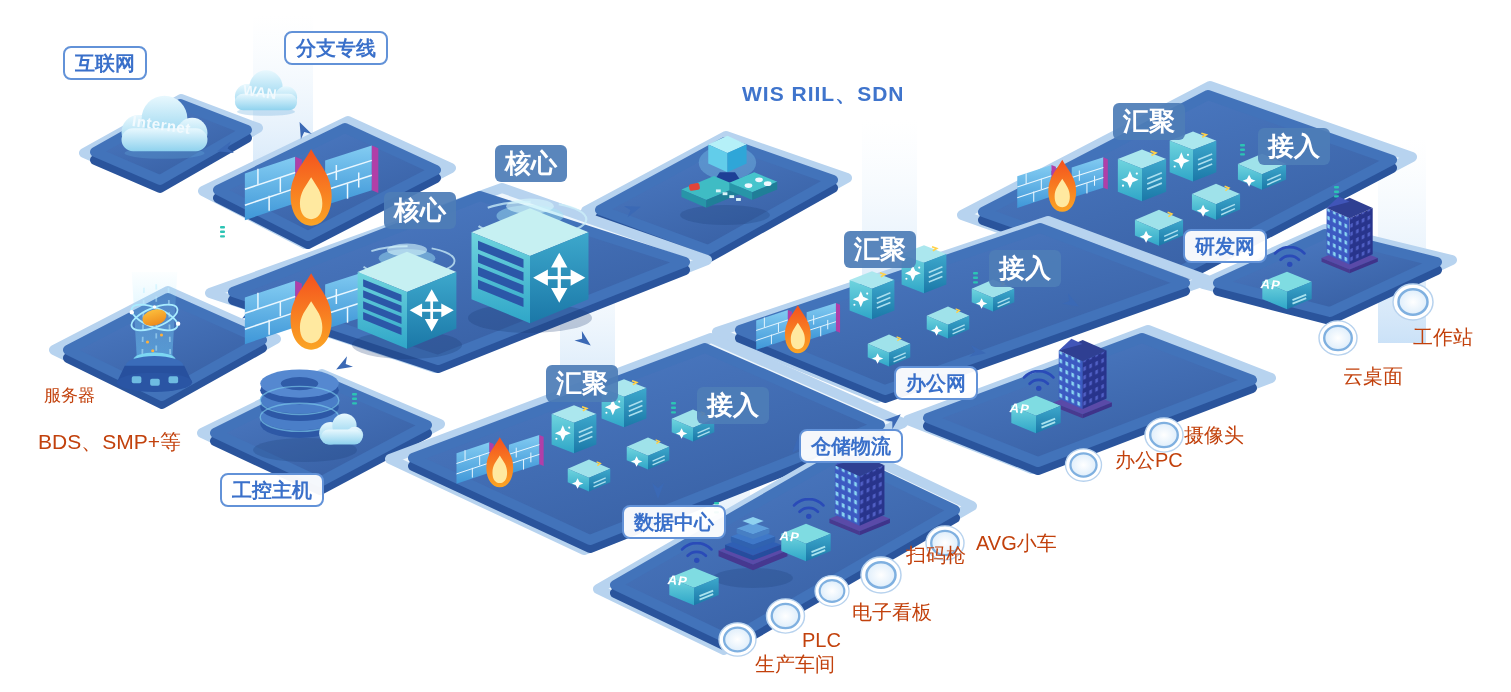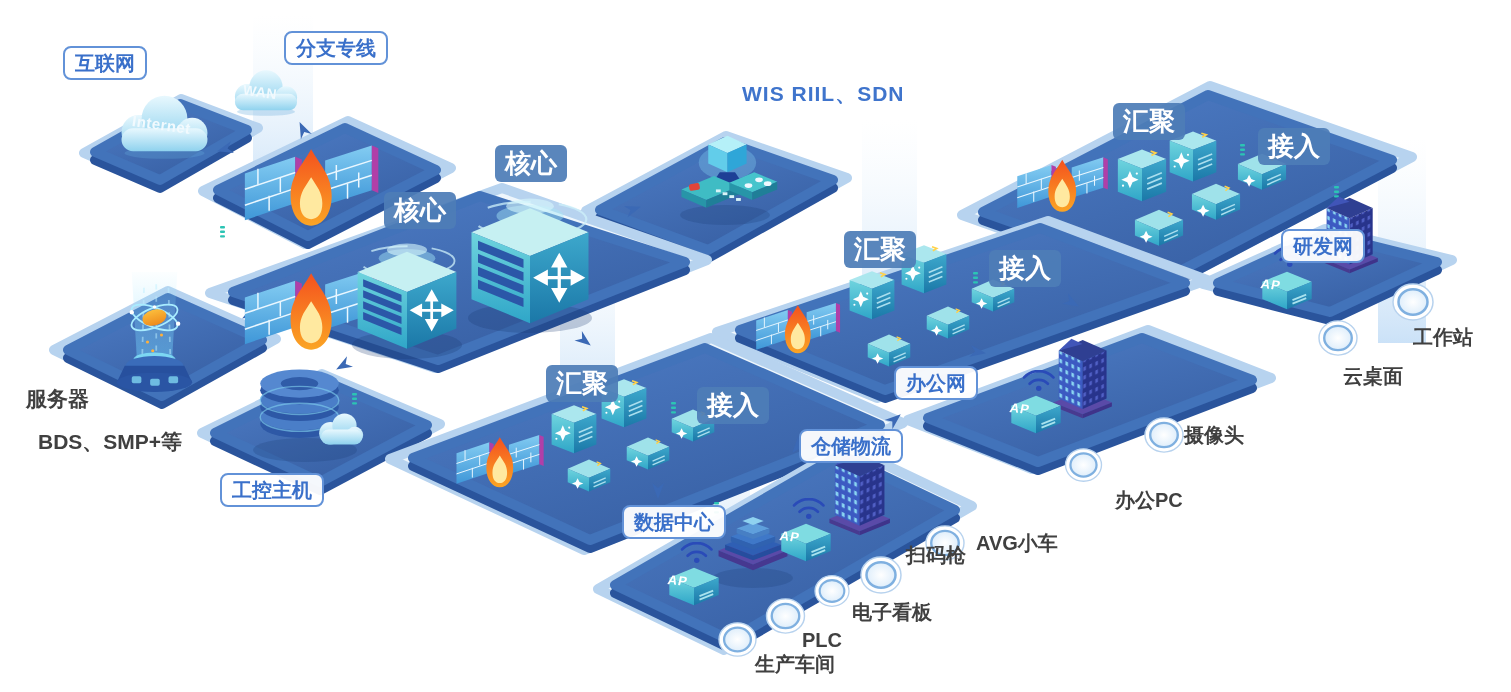--- a/index.html
+++ b/index.html
@@ -3,21 +3,21 @@
 <meta charset="utf-8">
 <style>
   html,body{margin:0;padding:0;background:#fff;}
   #stage{position:relative;width:1511px;height:692px;background:#ffffff;overflow:hidden;
          font-family:"Liberation Sans","DejaVu Sans",sans-serif;padding-left:26px;}
   #scene{position:absolute;left:0;top:0;}
   .tag-box{position:absolute;background:rgba(255,255,255,.95);border:2px solid #6292d8;border-radius:8px;
            color:#3a70ca;font-size:20px;font-weight:600;padding:3px 10px;white-space:nowrap;line-height:1.2;}
   .tag-dark{position:absolute;background:rgba(77,125,183,.93);border-radius:6px;color:#ffffff;
             font-size:26px;font-weight:700;padding:3px 10px;white-space:nowrap;line-height:1.2;}
-  .tag-plain{position:absolute;color:#404040;font-size:20px;font-weight:700;white-space:nowrap;line-height:1.2;}
+  .tag-plain{position:absolute;color:#c2410c;font-size:20px;font-weight:400;white-space:nowrap;line-height:1.2;}
   .tag-title{position:absolute;color:#3f74cc;font-size:21px;font-weight:600;letter-spacing:1px;white-space:nowrap;}
   .cloud-text{position:absolute;color:#f2fafe;font-weight:600;letter-spacing:.5px;transform:rotate(8deg);white-space:nowrap;}
   .ap-text{position:absolute;color:#ffffff;font-size:13px;font-weight:700;letter-spacing:1px;
            transform:rotate(5deg) skewX(-8deg);white-space:nowrap;}
 </style>
 </head>
 <body>
 
 <div id="stage">
 
@@ -423,44 +423,44 @@
   <use href="#s-ring" x="922" y="524" width="46" height="38"></use>
   <use href="#s-ring" x="857" y="555" width="48" height="40"></use>
   <use href="#s-ring" x="810" y="574" width="44" height="34"></use>
   <use href="#s-ring" x="763" y="597" width="45" height="38"></use>
   <use href="#s-ring" x="715" y="621" width="45" height="37"></use>
 </g>
 </svg>
 
 <div class="tag-box" style="left:63px;top:46px">互联网</div>
 <div class="tag-box" style="left:284px;top:31px">分支专线</div>
-<div class="tag-box" style="left:1281px;top:229px">研发网</div>
+<div class="tag-box" style="left:1183px;top:229px">研发网</div>
 <div class="tag-box" style="left:894px;top:366px">办公网</div>
 <div class="tag-box" style="left:220px;top:473px">工控主机</div>
 <div class="tag-box" style="left:622px;top:505px">数据中心</div>
 <div class="tag-box" style="left:799px;top:429px">仓储物流</div>
 
 <div class="tag-dark" style="left:384px;top:192px">核心</div>
 <div class="tag-dark" style="left:495px;top:145px">核心</div>
 <div class="tag-dark" style="left:1113px;top:103px">汇聚</div>
 <div class="tag-dark" style="left:1258px;top:128px">接入</div>
 <div class="tag-dark" style="left:844px;top:231px">汇聚</div>
 <div class="tag-dark" style="left:989px;top:250px">接入</div>
 <div class="tag-dark" style="left:546px;top:365px">汇聚</div>
 <div class="tag-dark" style="left:697px;top:387px">接入</div>
 
 <div class="tag-title" style="left:742px;top:80px">WIS RIIL、SDN</div>
 
-<div class="tag-plain" style="left:26px;top:386px;font-size:21px">服务器</div>
+<div class="tag-plain" style="left:44px;top:386px;font-size:17px">服务器</div>
 <div class="tag-plain" style="left:38px;top:429px;font-size:21px">BDS、SMP+等</div>
 
 <div class="tag-plain" style="left:1413px;top:325px">工作站</div>
 <div class="tag-plain" style="left:1343px;top:364px">云桌面</div>
 <div class="tag-plain" style="left:1184px;top:423px">摄像头</div>
-<div class="tag-plain" style="left:1115px;top:488px">办公PC</div>
+<div class="tag-plain" style="left:1115px;top:448px">办公PC</div>
 <div class="tag-plain" style="left:976px;top:531px">AVG小车</div>
 <div class="tag-plain" style="left:906px;top:543px">扫码枪</div>
 <div class="tag-plain" style="left:852px;top:600px">电子看板</div>
 <div class="tag-plain" style="left:802px;top:628px">PLC</div>
 <div class="tag-plain" style="left:755px;top:652px">生产车间</div>
 
 <div class="cloud-text" style="left:132px;top:116px;font-size:15px">Internet</div>
 <div class="cloud-text" style="left:243px;top:84px;font-size:14px">WAN</div>
 
 <div class="ap-text" style="left:1261px;top:277px">AP</div>

